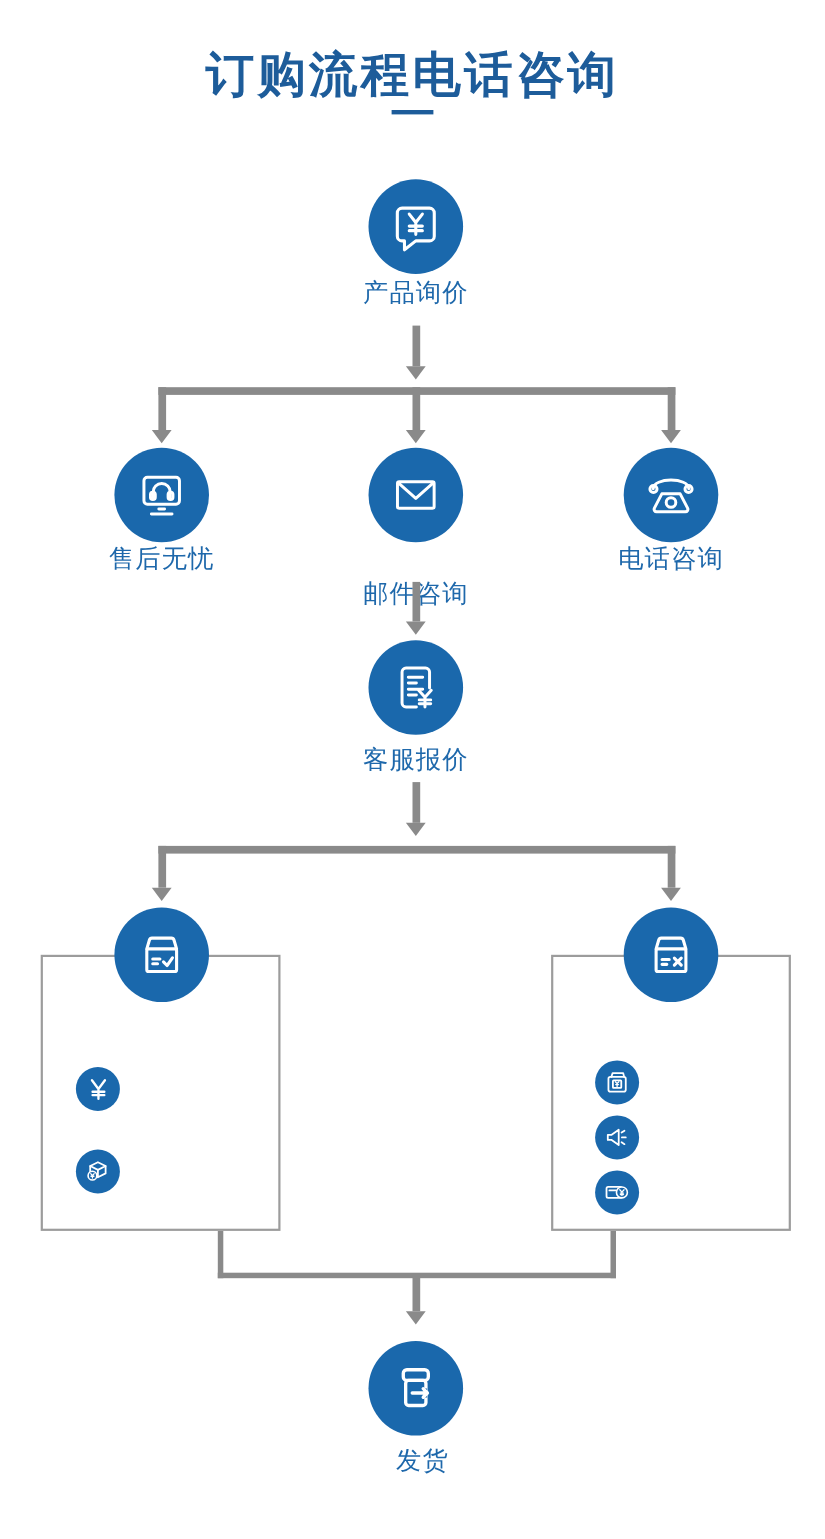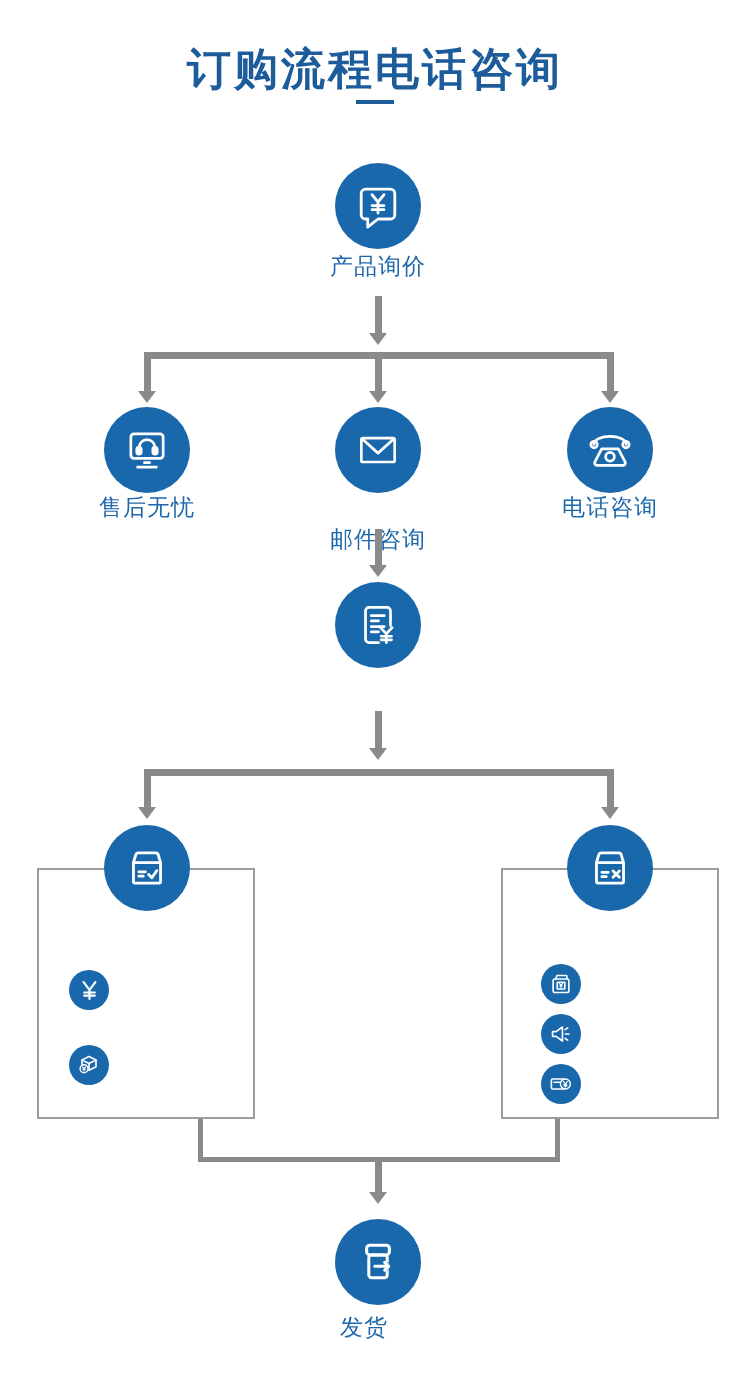--- a/index.html
+++ b/index.html
@@ -95,20 +95,21 @@
   <div class="vline" style="left:374.5px;top:529px;height:36px;"></div>
   <div class="ahead" style="left:369px;top:565px;"></div>
 
   <div class="circle" style="left:335px;top:582px;">
     <svg width="50" height="50" viewBox="0 0 48 48" fill="none" stroke="#fff" stroke-width="2.6" stroke-linecap="round" stroke-linejoin="round">
       <path d="M24.5 41 H15.5 A3.5 3.5 0 0 1 12 37.5 V10.5 A3.5 3.5 0 0 1 15.5 7 H32.5 A3.5 3.5 0 0 1 36 10.5 V24.5"></path>
       <path d="M17.5 15 H30 M17.5 20 H24.5 M17.5 25.5 H30 M17.5 30.5 H24.5"></path>
       <path d="M26.5 26.5 L32 32.5 M37.5 26.5 L32 32.5 M32 32.5 V41 M27 34.8 H37 M27 38.2 H37"></path>
     </svg>
   </div>
+  <div class="nlabel" style="left:278px;top:676px;">客服报价</div>
 
   <div class="vline" style="left:374.5px;top:711px;height:37px;"></div>
   <div class="ahead" style="left:369px;top:748px;"></div>
 
   <div class="hline" style="left:143.5px;top:768.5px;width:470px;"></div>
   <div class="vline" style="left:143.5px;top:768.5px;height:38px;"></div>
   <div class="vline" style="left:606.5px;top:768.5px;height:38px;"></div>
   <div class="ahead" style="left:138px;top:806.5px;"></div>
   <div class="ahead" style="left:601px;top:806.5px;"></div>
 
@@ -186,15 +187,15 @@
   <div class="ahead" style="left:369px;top:1192px;"></div>
 
   <div class="circle" style="left:335px;top:1219px;">
     <svg width="52" height="52" viewBox="0 0 48 48" fill="none" stroke="#fff" stroke-width="2.8" stroke-linecap="round" stroke-linejoin="round">
       <rect x="13.5" y="8.5" width="21" height="9" rx="3"></rect>
       <rect x="15.5" y="17.5" width="17" height="21" rx="2.5"></rect>
       <path d="M21 28 H33.5" stroke="var(--blue)" stroke-width="7.5" stroke-linecap="butt"></path>
       <path d="M21 28 H33.8 M33.8 28 L30.2 24.4 M33.8 28 L30.2 31.6"></path>
     </svg>
   </div>
-  <div class="nlabel" style="left:264px;top:1313px;">发货</div>
+  <div class="nlabel" style="left:284px;top:1313px;">发货</div>
 
 </div>
 
 </body></html>

